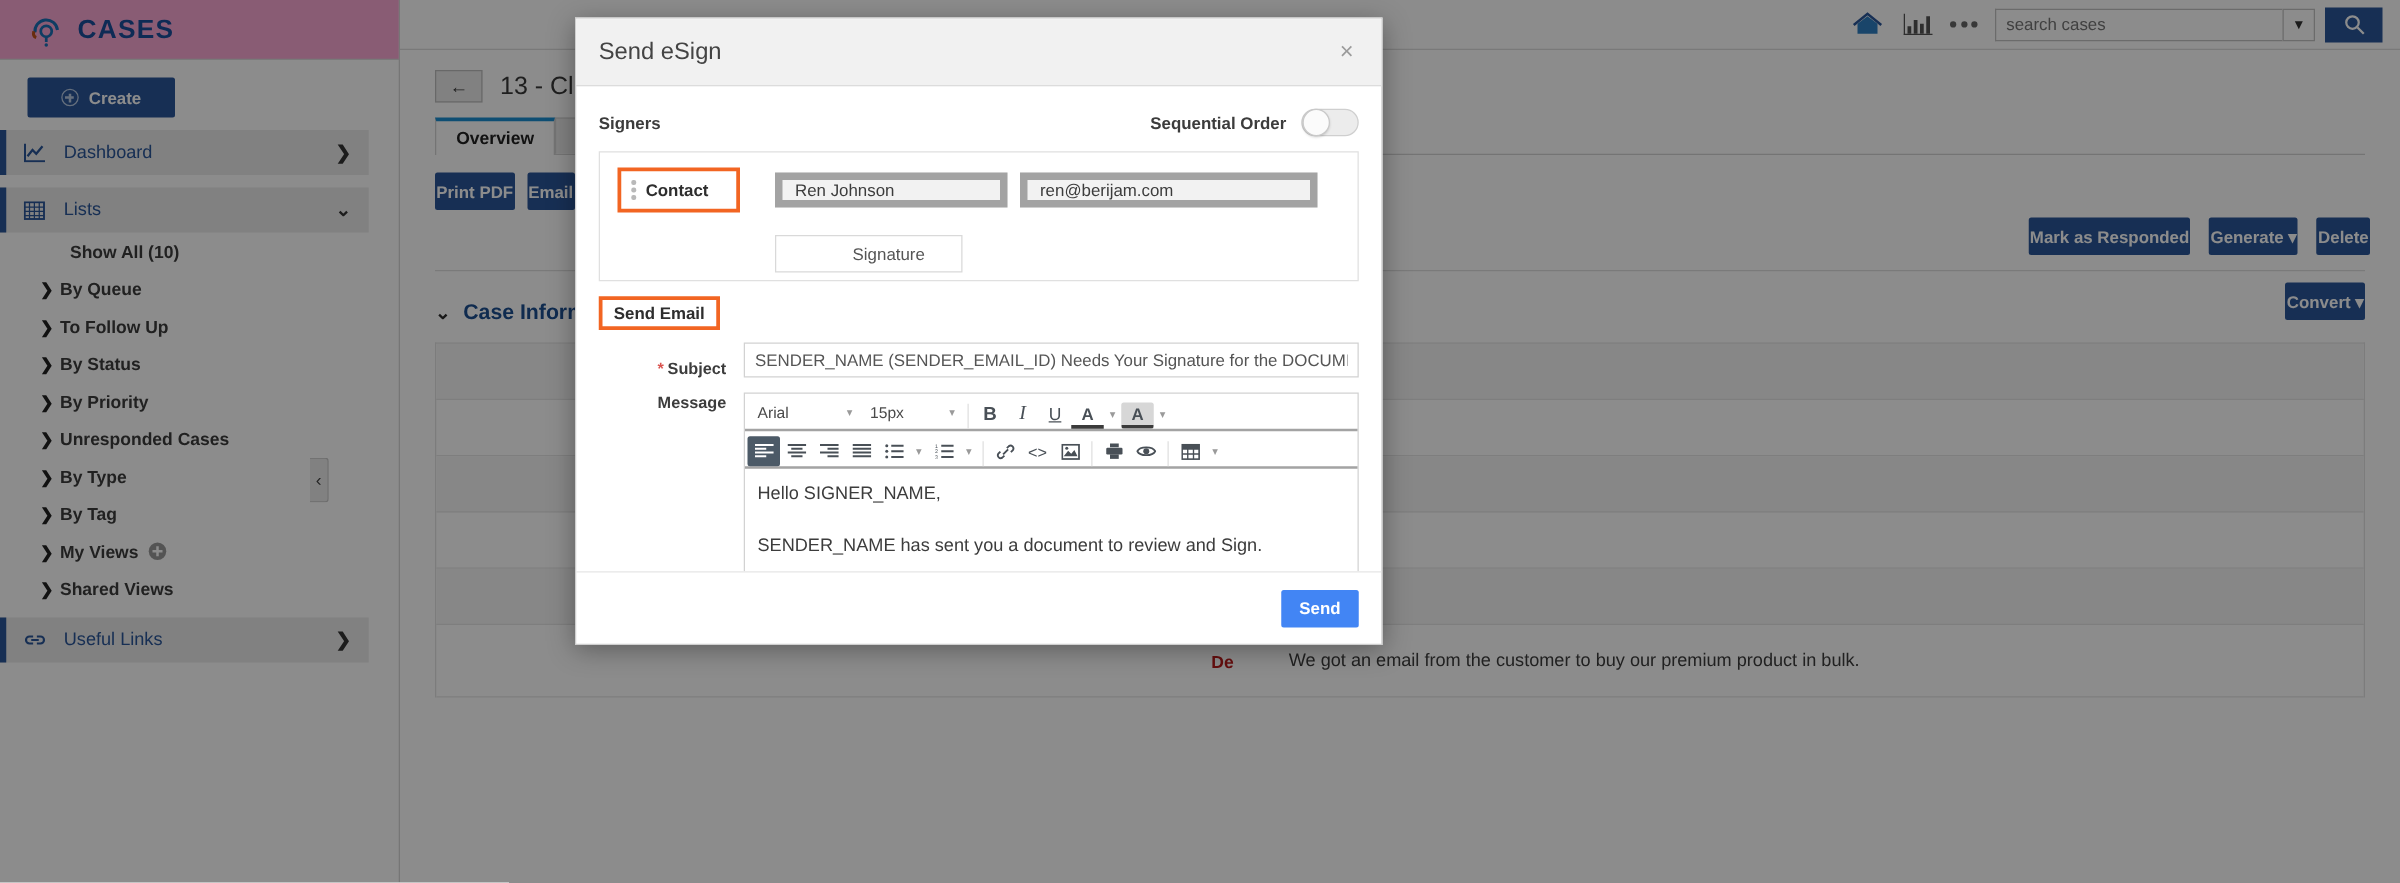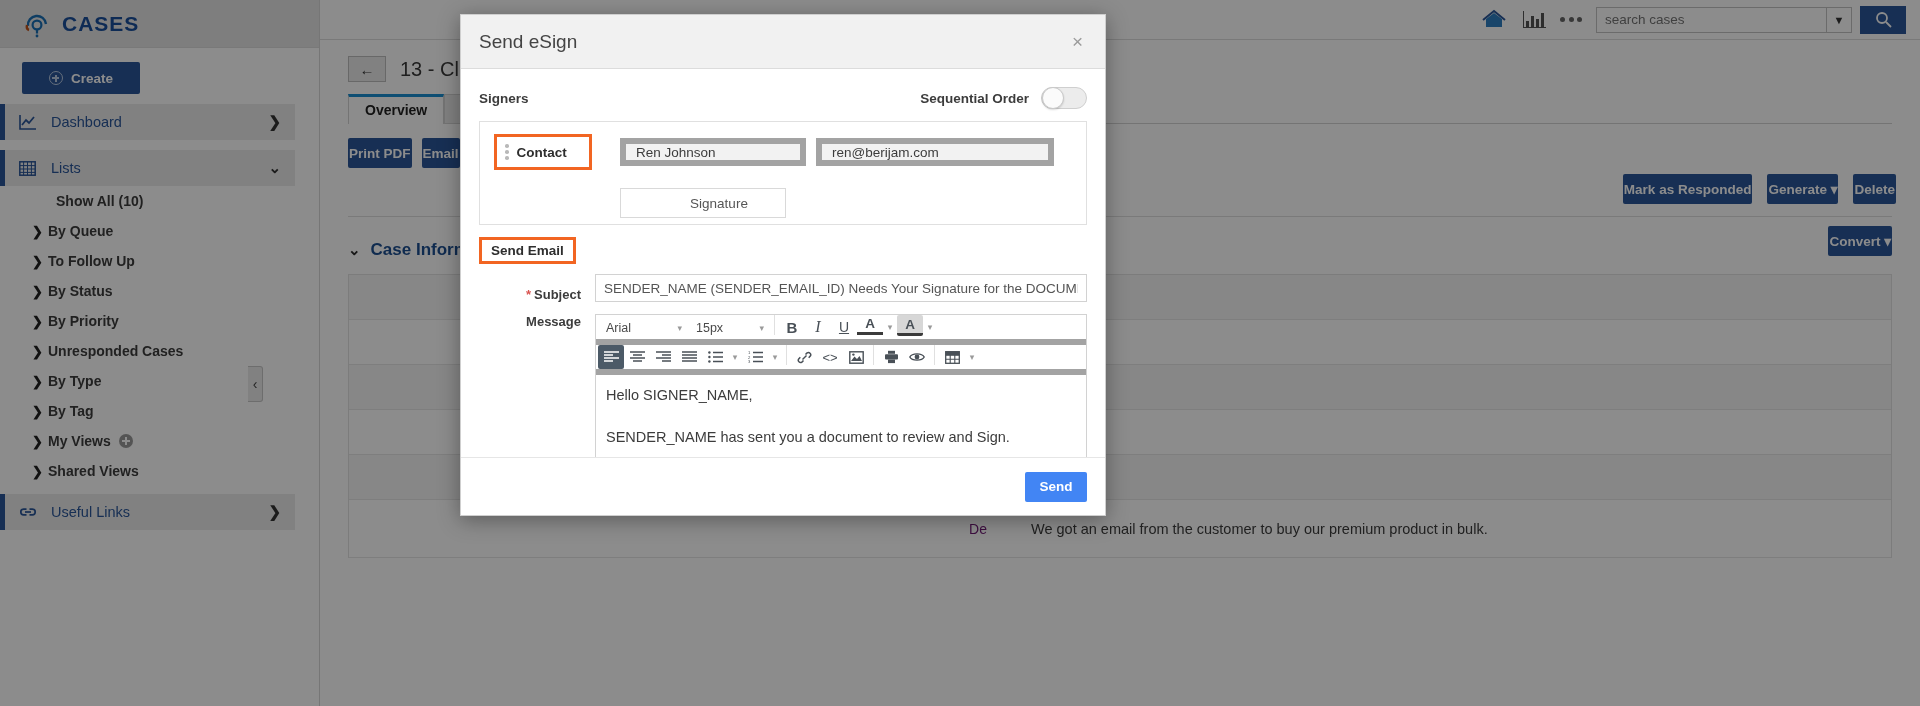--- a/index.html
+++ b/index.html
@@ -15,21 +15,21 @@
   
   #app-root { position: absolute; inset: 0; background: #fff; }
 
   
   .sidebar {
     position: absolute; left: 0; top: 0; width: 320px; height: 706px;
     background: #fff; border-right: 1px solid #d7d7d7;
   }
   .sidebar-brand {
     height: 48px; display: flex; align-items: center; gap: 10px;
-    padding-left: 22px; border-bottom: 1px solid #dcdcdc; background: #e5e5e5;
+    padding-left: 22px; border-bottom: 1px solid #dcdcdc; background: #f9a8d4;
   }
   .brand-logo { width: 30px; height: 30px; position: relative; }
   .brand-name { color: #1a4f9c; font-size: 21px; font-weight: bold; letter-spacing: 1px; }
 
   .create-btn {
     margin: 14px 22px 0 22px; width: 118px; height: 32px;
     background: #2a5699; color: #fff; border: none; border-radius: 2px;
     font-size: 13.5px; font-weight: bold; cursor: pointer;
     display: flex; align-items: center; justify-content: center; gap: 8px;
     font-family: "Liberation Sans", sans-serif;
@@ -132,21 +132,21 @@
   .convert-row { position: absolute; right: 28px; top: 186px; }
   .hr-line { position: absolute; left: 28px; right: 28px; top: 176px; height: 1px; background: #dedede; }
 
   .section-head { display: flex; align-items: center; gap: 10px; margin-top: 72px; }
   .section-head .chev { color: #2a2a2a; font-size: 15px; font-weight: bold; }
   .section-title { color: #1d4f91; font-size: 17px; font-weight: bold; }
 
   .info-table { margin-top: 14px; border: 1px solid #e2e2e2; border-bottom: none; }
   .info-row { display: flex; height: 45px; align-items: center; border-bottom: 1px solid #e6e6e6; }
   .info-row:nth-child(odd) { background: #f6f6f6; }
-  .info-label { width: 660px; text-align: right; padding-right: 22px; font-size: 14px; color: #701a75; font-weight: normal; display: flex; align-items: center; justify-content: flex-end; gap: 8px; }
+  .info-label { width: 660px; text-align: right; padding-right: 22px; font-size: 14px; color: #b91c1c; font-weight: bold; display: flex; align-items: center; justify-content: flex-end; gap: 8px; }
   .info-value { font-size: 14px; color: #3c3c3c; padding-left: 22px; }
   .green-toggle { width: 46px; height: 22px; border-radius: 11px; background: #1e8a3c; position: relative; border: 1px solid #b9b9b9; }
   .green-toggle .knob { position: absolute; right: 1px; top: 0px; width: 20px; height: 20px; border-radius: 50%; background: #e4e4e4; border: 1px solid #bbb; }
   .desc-text { font-size: 14.5px; color: #3c3c3c; }
   .id-card-icon { width: 18px; height: 14px; border: 1.5px solid #2f7fc1; display: inline-block; position: relative; background:#fff; }
   .id-card-icon::before { content:""; position:absolute; left:1.5px; top:1.5px; width:5px; height:7px; background:#7fb2dc; }
   .id-card-icon::after { content:""; position:absolute; left:8px; top:2px; right:1.5px; height:1.2px; background:#7fb2dc; box-shadow: 0 3px 0 #7fb2dc, 0 6px 0 #7fb2dc; }
 
   
   .overlay { position: absolute; inset: 0; background: rgba(0,0,0,0.45); z-index: 50; }
@@ -190,21 +190,21 @@
   .grip i { width: 3.5px; height: 3.5px; border-radius: 50%; background: #b9b9b9; }
   .contact-text { font-size: 13.5px; font-weight: bold; color: #2e2e2e; }
 
   .signer-field {
     height: 28px; border: 6px solid #a3a3a3; background: #f2f2f2;
     display: flex; align-items: center; padding: 0 10px; font-size: 13.5px; color: #3c3c3c;
   }
   .sf-name { width: 186px; margin-left: 28px; }
   .sf-email { width: 238px; margin-left: 10px; }
   .sig-btn {
-    width: 166px; height: 30px; border: 1px solid #d9d9d9; background: #fff;
+    width: 150px; height: 30px; border: 1px solid #d9d9d9; background: #fff;
     margin-left: 126px; margin-top: 18px; font-size: 13.5px; color: #555; cursor: pointer;
     display: flex; align-items: center; justify-content: center;
     font-family: "Liberation Sans", sans-serif;
     padding-left: 32px;
   }
 
   .send-email-chip {
     display: inline-flex; align-items: center; border: 3px solid #f26522;
     padding: 3px 9px; margin-top: 12px; font-size: 13.5px; font-weight: bold; color: #2e2e2e;
   }
@@ -214,21 +214,21 @@
   .req-star { color: #d9534f; margin-right: 3px; }
   .subject-input {
     flex: 1; height: 28px; border: 1px solid #d2d2d2; background: #fff;
     padding: 0 8px; font-size: 13.5px; color: #555; outline: none;
     font-family: "Liberation Sans", sans-serif;
   }
 
   .message-row { display: flex; margin-top: 12px; }
   .editor { flex: 1; border: 1px solid #d2d2d2; background: #fff; }
   .toolbar-row {
-    display: flex; align-items: flex-start; height: 30px; border-bottom: 6px solid #a3a3a3;
+    display: flex; align-items: flex-end; height: 30px; border-bottom: 2px solid #a3a3a3;
     padding: 0 2px; gap: 0;
   }
   .tb-select {
     display: flex; align-items: center; height: 26px; padding: 0 6px 0 8px;
     font-size: 12.5px; color: #4a4a4a; cursor: pointer; min-width: 0;
   }
   .tb-select .lbl { }
   .tb-select .car { margin-left: auto; padding-left: 10px; color: #9a9a9a; font-size: 9px; }
   .tb-font { width: 90px; }
   .tb-size { width: 82px; }

